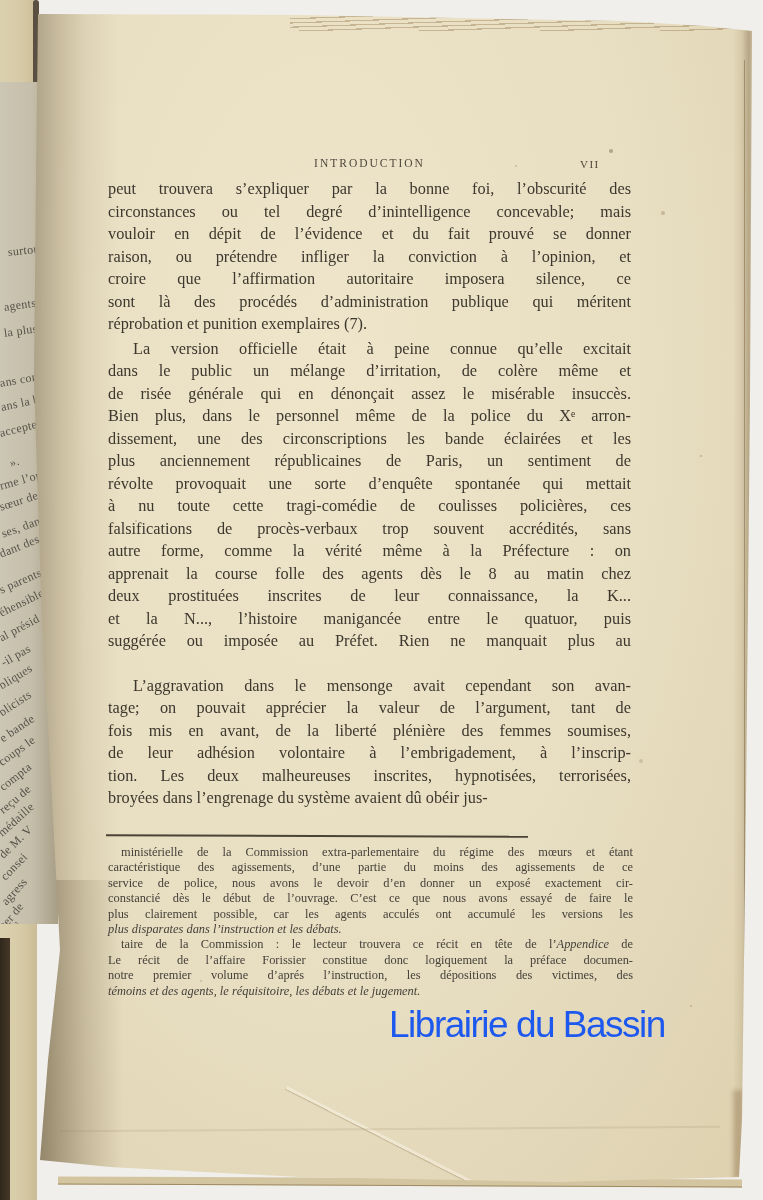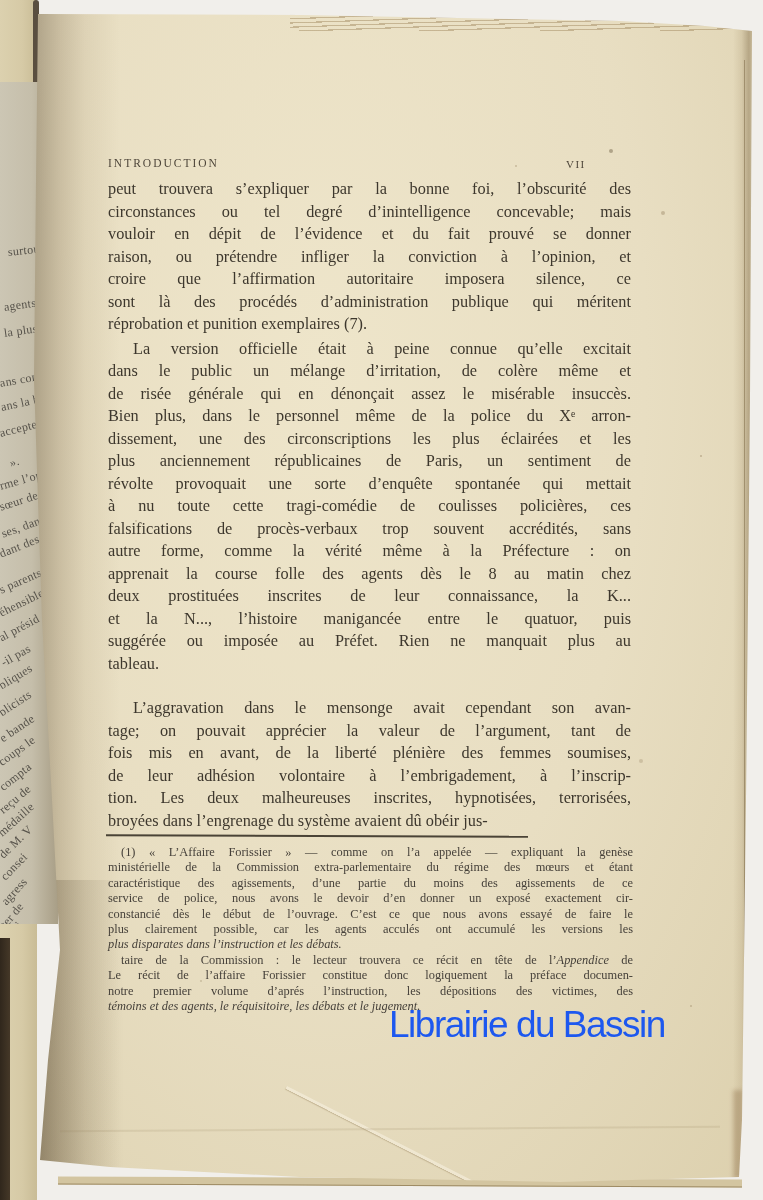--- a/index.html
+++ b/index.html
@@ -52,23 +52,23 @@
       690px 1005px 0 0 rgba(120,95,60,.3);}
   .crease-diagonal{position:absolute;left:287px;top:1086px;width:212px;height:3px;
     transform:rotate(27deg);transform-origin:left top;
     background:rgba(246,240,224,.6);box-shadow:0 1px 1px rgba(140,118,78,.4);}
   .crease-horizontal{position:absolute;left:60px;top:1128px;width:660px;height:2px;
     transform:rotate(-.4deg);background:rgba(150,130,95,.16);}
   .under-edge{position:absolute;left:58px;top:1178px;width:684px;height:7px;
     transform:rotate(.25deg);background:#d3c5a0;border-bottom:1px solid #9e8b64;}
 
   
-  .running-header{position:absolute;left:108px;top:157px;width:523px;
+  .running-header{position:absolute;left:108px;top:157px;width:523px;text-align:center;
     font-size:11.5px;letter-spacing:2px;color:#4e463a;}
-  .folio{position:absolute;left:566px;top:158px;font-size:11px;letter-spacing:1.5px;color:#4e463a;}
+  .folio{position:absolute;left:580px;top:158px;font-size:11px;letter-spacing:1.5px;color:#4e463a;}
 
   .main-text{position:absolute;left:108px;top:178px;width:523px;
     font-size:16.3px;color:#3d372d;}
   .main-text .line{height:22.5px;line-height:22.5px;white-space:nowrap;
     text-align:justify;text-align-last:justify;text-justify:inter-word;}
   .main-text .line.last{text-align-last:left;}
   .para.indent .line:first-child{text-indent:25px;}
   .para.gap-small{margin-top:2px;}
   .para.gap-med{margin-top:22px;}
 
@@ -149,47 +149,45 @@
           <div class="line">raison, ou prétendre infliger la conviction à l’opinion, et</div>
           <div class="line">croire que l’affirmation autoritaire imposera silence, ce</div>
           <div class="line">sont là des procédés d’administration publique qui méritent</div>
           <div class="line last">réprobation et punition exemplaires (7).</div>
         </div>
       <div class="para indent gap-small">
           <div class="line">La version officielle était à peine connue qu’elle excitait</div>
           <div class="line">dans le public un mélange d’irritation, de colère même et</div>
           <div class="line">de risée générale qui en dénonçait assez le misérable insuccès.</div>
           <div class="line">Bien plus, dans le personnel même de la police du Xᵉ arron-</div>
-          <div class="line">dissement, une des circonscriptions les plus éclairées et les</div>
+          <div class="line">dissement, une des circonscriptions les bande éclairées et les</div>
           <div class="line">plus anciennement républicaines de Paris, un sentiment de</div>
           <div class="line">révolte provoquait une sorte d’enquête spontanée qui mettait</div>
           <div class="line">à nu toute cette tragi-comédie de coulisses policières, ces</div>
           <div class="line">falsifications de procès-verbaux trop souvent accrédités, sans</div>
           <div class="line">autre forme, comme la vérité même à la Préfecture : on</div>
           <div class="line">apprenait la course folle des agents dès le 8 au matin chez</div>
           <div class="line">deux prostituées inscrites de leur connaissance, la K...</div>
           <div class="line">et la N..., l’histoire manigancée entre le quatuor, puis</div>
           <div class="line">suggérée ou imposée au Préfet. Rien ne manquait plus au</div>
-          <div class="line last">tableau.</div>
         </div>
       <div class="para indent gap-med">
           <div class="line">L’aggravation dans le mensonge avait cependant son avan-</div>
           <div class="line">tage; on pouvait apprécier la valeur de l’argument, tant de</div>
           <div class="line">fois mis en avant, de la liberté plénière des femmes soumises,</div>
           <div class="line">de leur adhésion volontaire à l’embrigadement, à l’inscrip-</div>
           <div class="line">tion. Les deux malheureuses inscrites, hypnotisées, terrorisées,</div>
           <div class="line last">broyées dans l’engrenage du système avaient dû obéir jus-</div>
         </div>
     </div>
 
     <div class="footnote-rule"></div>
 
     <div class="footnote">
       <div class="fnpara">
-          <div class="line">(1) « L’Affaire Forissier » — comme on l’a appelée — expliquant la genèse</div>
           <div class="line">ministérielle de la Commission extra-parlementaire du régime des mœurs et étant</div>
           <div class="line">caractéristique des agissements, d’une partie du moins des agissements de ce</div>
           <div class="line">service de police, nous avons le devoir d’en donner un exposé exactement cir-</div>
           <div class="line">constancié dès le début de l’ouvrage. C’est ce que nous avons essayé de faire le</div>
           <div class="line">plus clairement possible, car les agents acculés ont accumulé les versions les</div>
           <div class="line last">plus disparates dans l’instruction et les débats.</div>
         </div>
       <div class="fnpara">
         <div class="line"><span>taire de la Commission : le lecteur trouvera ce récit en tête de l’</span><span class="italic">Appendice</span><span> de</span></div>
         <div class="line">Le récit de l’affaire Forissier constitue donc logiquement la préface documen-</div>

